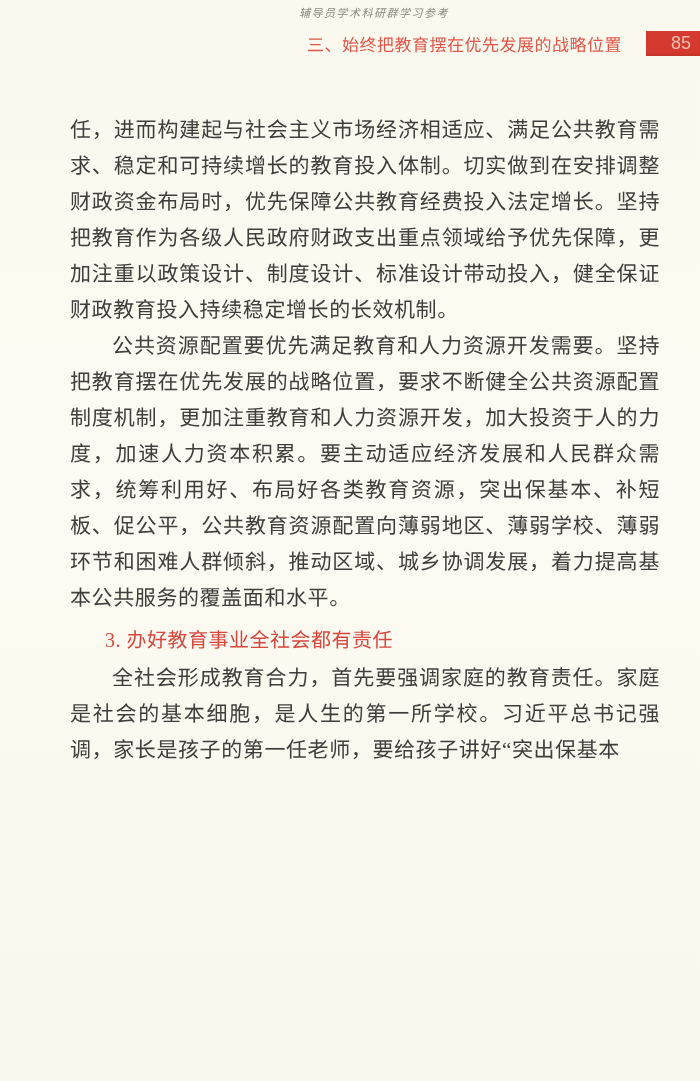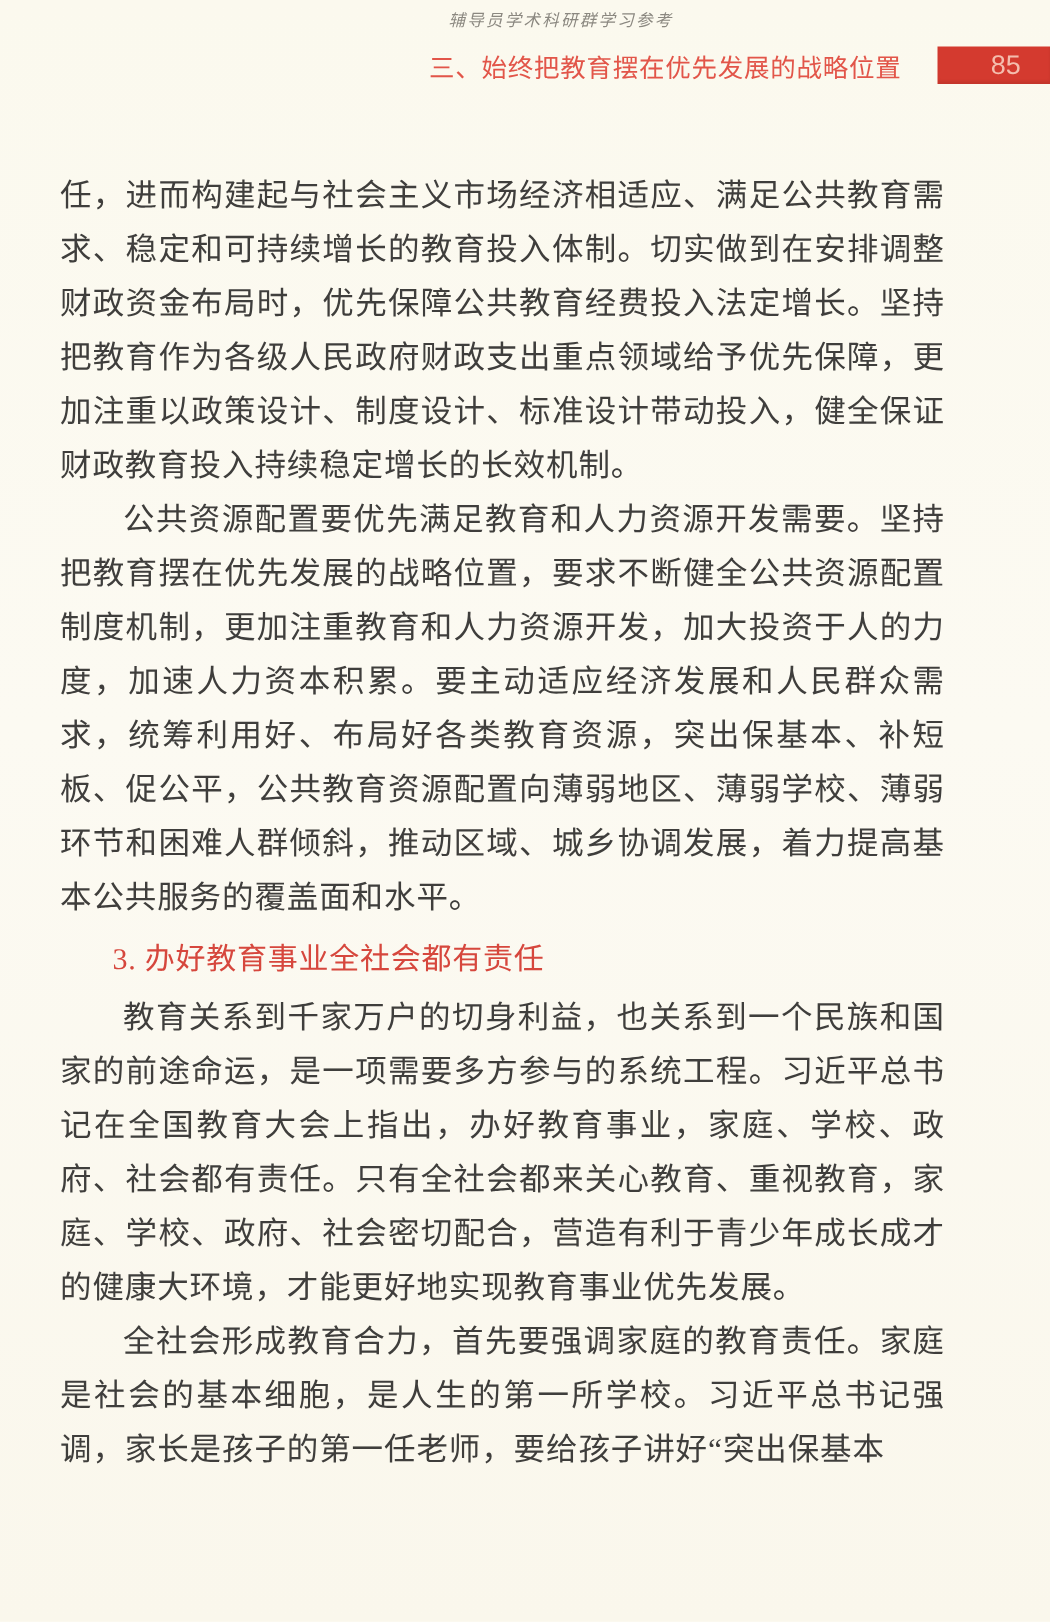--- a/index.html
+++ b/index.html
@@ -55,36 +55,36 @@
   .chapter-title {
     font-family: "Liberation Sans", "DejaVu Sans", sans-serif;
     font-weight: 500;
     font-size: 17px;
     letter-spacing: 0.5px;
     color: var(--title-red);
     margin-right: 24px;
     white-space: nowrap;
   }
   .page-badge {
-    width: 75px;
+    width: 54px;
     height: 25px;
     background: var(--badge-red);
     display: flex;
     align-items: center;
     justify-content: center;
     padding-left: 16px;
     font-family: "Liberation Sans", "DejaVu Sans", sans-serif;
     font-size: 18px;
     color: var(--badge-text);
     box-shadow: inset 0 -2px 2px rgba(0,0,0,0.08);
   }
   
   .body-text {
     position: absolute;
-    left: 40px;
+    left: 70px;
     top: 112px;
     width: 590px;
     color: var(--body-text);
     font-size: 21px;
     line-height: 36px;
     text-align: justify;
     text-justify: inter-ideograph;
   }
   .para {
     margin: 0;
@@ -115,17 +115,16 @@
     <span class="chapter-title">三、始终把教育摆在优先发展的战略位置</span>
     <span class="page-badge">
       <span>85</span>
     </span>
   </div>
 
   <div class="body-text">
     <p class="para continuation">任，进而构建起与社会主义市场经济相适应、满足公共教育需求、稳定和可持续增长的教育投入体制。切实做到在安排调整财政资金布局时，优先保障公共教育经费投入法定增长。坚持把教育作为各级人民政府财政支出重点领域给予优先保障，更加注重以政策设计、制度设计、标准设计带动投入，健全保证财政教育投入持续稳定增长的长效机制。</p>
     <p class="para">公共资源配置要优先满足教育和人力资源开发需要。坚持把教育摆在优先发展的战略位置，要求不断健全公共资源配置制度机制，更加注重教育和人力资源开发，加大投资于人的力度，加速人力资本积累。要主动适应经济发展和人民群众需求，统筹利用好、布局好各类教育资源，突出保基本、补短板、促公平，公共教育资源配置向薄弱地区、薄弱学校、薄弱环节和困难人群倾斜，推动区域、城乡协调发展，着力提高基本公共服务的覆盖面和水平。</p>
     <h3 class="section-heading">3. 办好教育事业全社会都有责任</h3>
-    <p class="para">教育关系到千家万户的切身利益，也关系到一个民族和国家的前途命运，是一项需要多方参与的系统工程。习近平总书记在全国教育大会上指出，办好教育事业，家庭、学校、政府、社会都有责任。只有全社会都来关心教育、重视教育，家庭、学校、政府、社会密切配合，营造有利于青少年成长成才的健康大环境，才能更好地实现教育事业优先发展。</p>
     <p class="para">全社会形成教育合力，首先要强调家庭的教育责任。家庭是社会的基本细胞，是人生的第一所学校。习近平总书记强调，家长是孩子的第一任老师，要给孩子讲好“突出保基本</p>
   </div>
 
 </div>
 
 </body></html>

